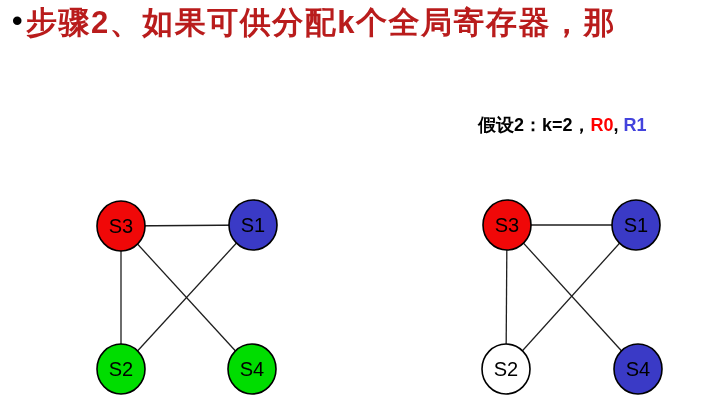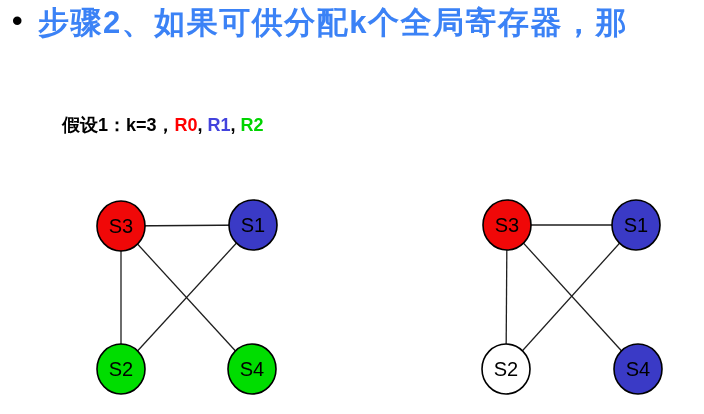--- a/index.html
+++ b/index.html
@@ -20,27 +20,27 @@
     position: absolute;
     left: 12px;
     top: 0px;
     font-size: 30px;
     line-height: 42px;
     font-weight: bold;
     color: #000000;
   }
   .title-lines {
     position: absolute;
-    left: 38px;
+    left: 26px;
     top: 2px;
     font-size: 31px;
     line-height: 41px;
     font-weight: bold;
     letter-spacing: 1.5px;
-    color: #3b82f6;
+    color: #b91c1c;
     white-space: nowrap;
   }
   .caption {
     position: absolute;
     top: 113px;
     font-size: 18px;
     font-weight: bold;
     line-height: 24px;
     white-space: nowrap;
     color: #000000;
@@ -63,24 +63,24 @@
 <body>
 
 <div class="slide">
 
   <span class="bullet">•</span>
 
   <div class="title-lines">
     <div>步骤2、如果可供分配k个全局寄存器，那</div>
   </div>
 
-  <div class="caption caption-left">
-    <span>假设1：k=3，</span><span><span style="color: rgb(255, 0, 0);">R0</span><span style="color: rgb(0, 0, 0);">, </span><span style="color: rgb(67, 67, 221);">R1</span><span style="color: rgb(0, 0, 0);">, </span><span style="color: rgb(0, 212, 0);">R2</span></span>
+
+  <div class="caption caption-right">
+    <span>假设2：k=2，</span><span><span style="color: rgb(255, 0, 0);">R0</span><span style="color: rgb(0, 0, 0);">, </span><span style="color: rgb(67, 67, 221);">R1</span></span>
   </div>
-
 
   <svg class="graph-svg" width="704" height="414" viewBox="0 0 704 414">
     <g>
         <line x1="121" y1="226" x2="253" y2="225" stroke="#1e1e1e" stroke-width="1.3"></line>
         <line x1="121" y1="226" x2="121" y2="369" stroke="#1e1e1e" stroke-width="1.3"></line>
         <line x1="121" y1="226" x2="252" y2="369" stroke="#1e1e1e" stroke-width="1.3"></line>
         <line x1="253" y1="225" x2="121" y2="369" stroke="#1e1e1e" stroke-width="1.3"></line>
         <ellipse cx="121" cy="226" rx="24" ry="25" fill="#f00808" stroke="#000000" stroke-width="1.6"></ellipse>
         <text x="121" y="233" text-anchor="middle" fill="#000000">S3</text>
         <ellipse cx="253" cy="225" rx="24" ry="25" fill="#3a3ac6" stroke="#000000" stroke-width="1.6"></ellipse>

